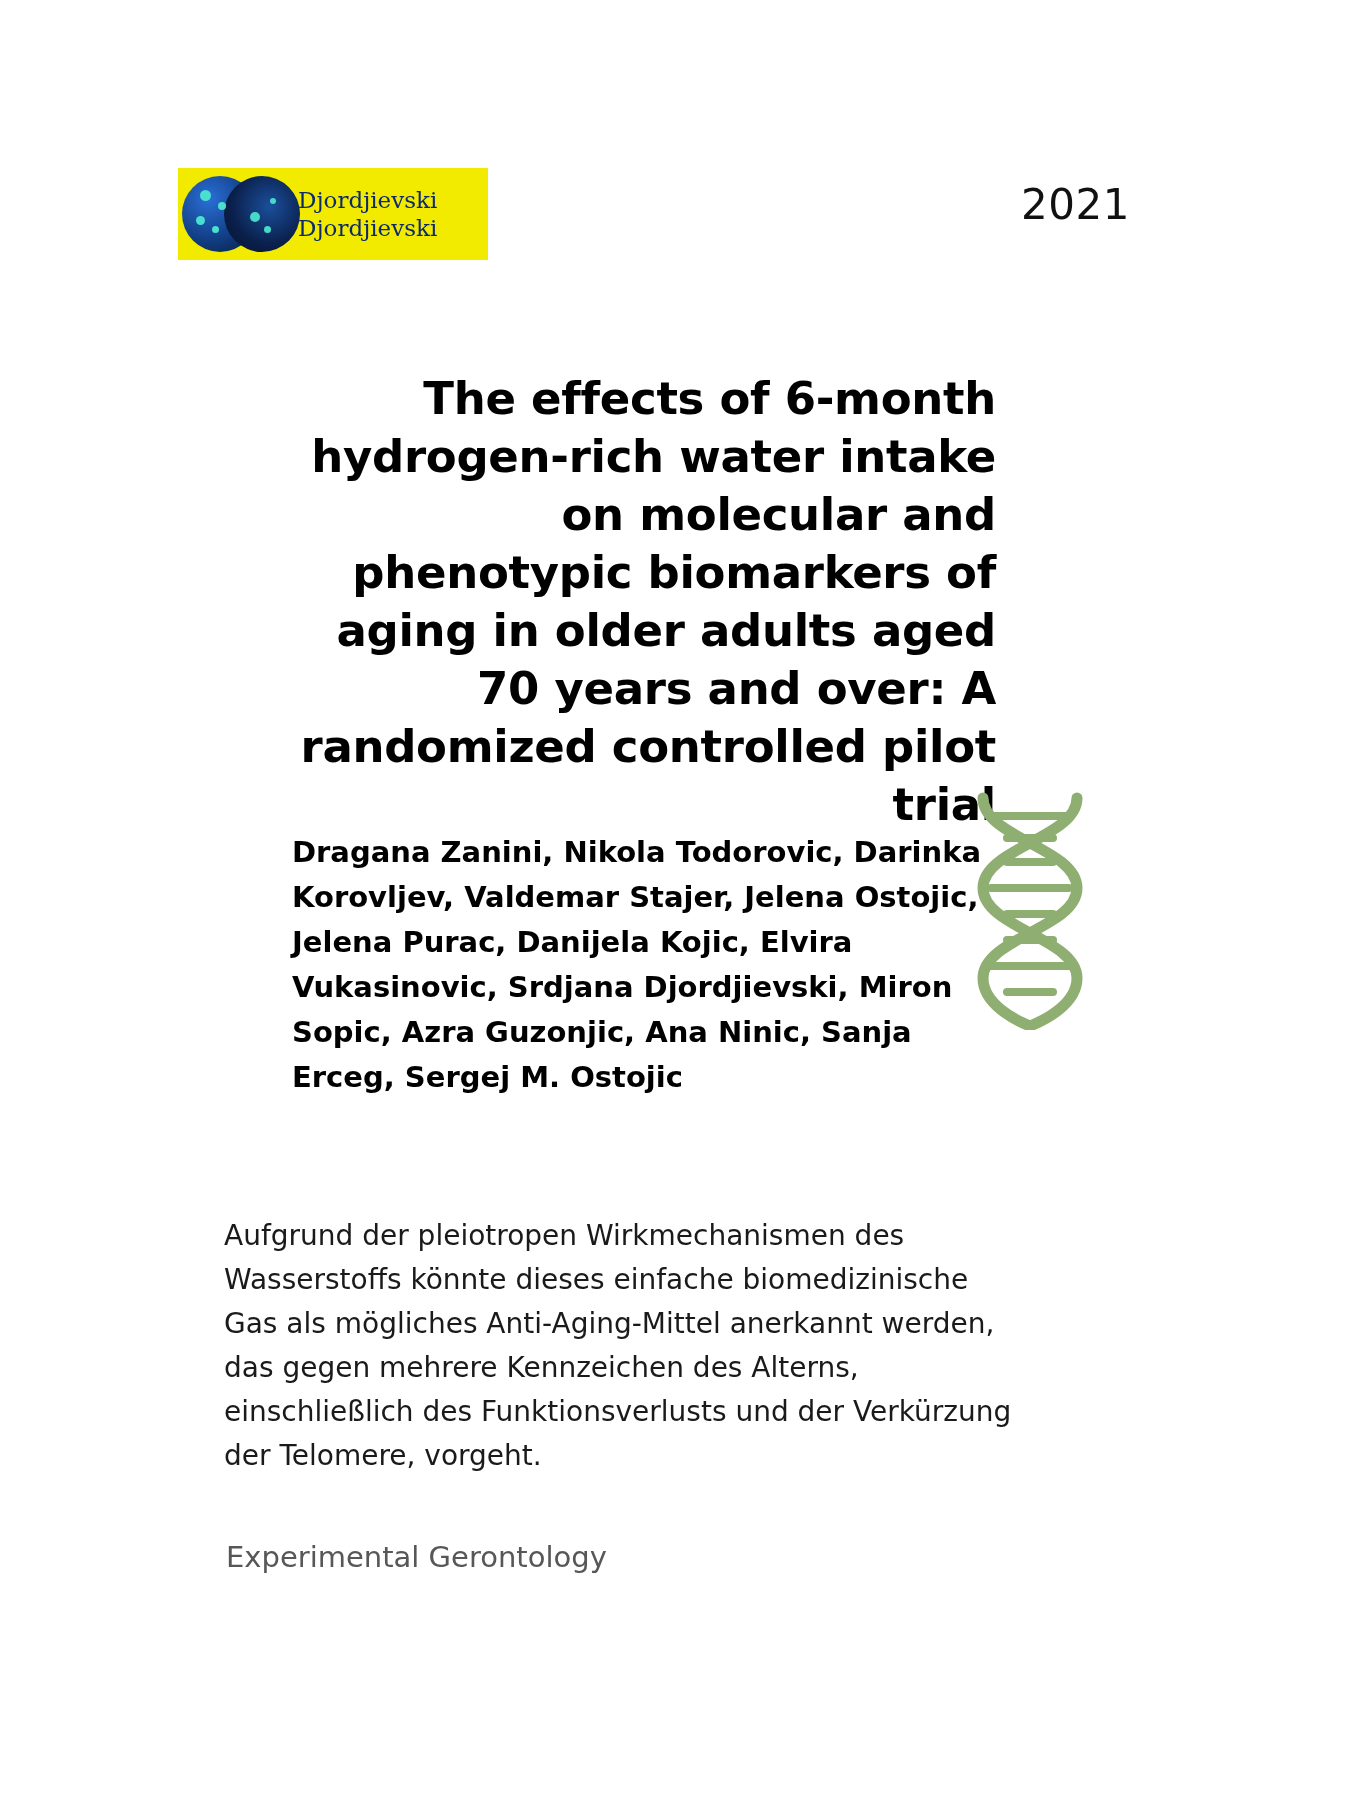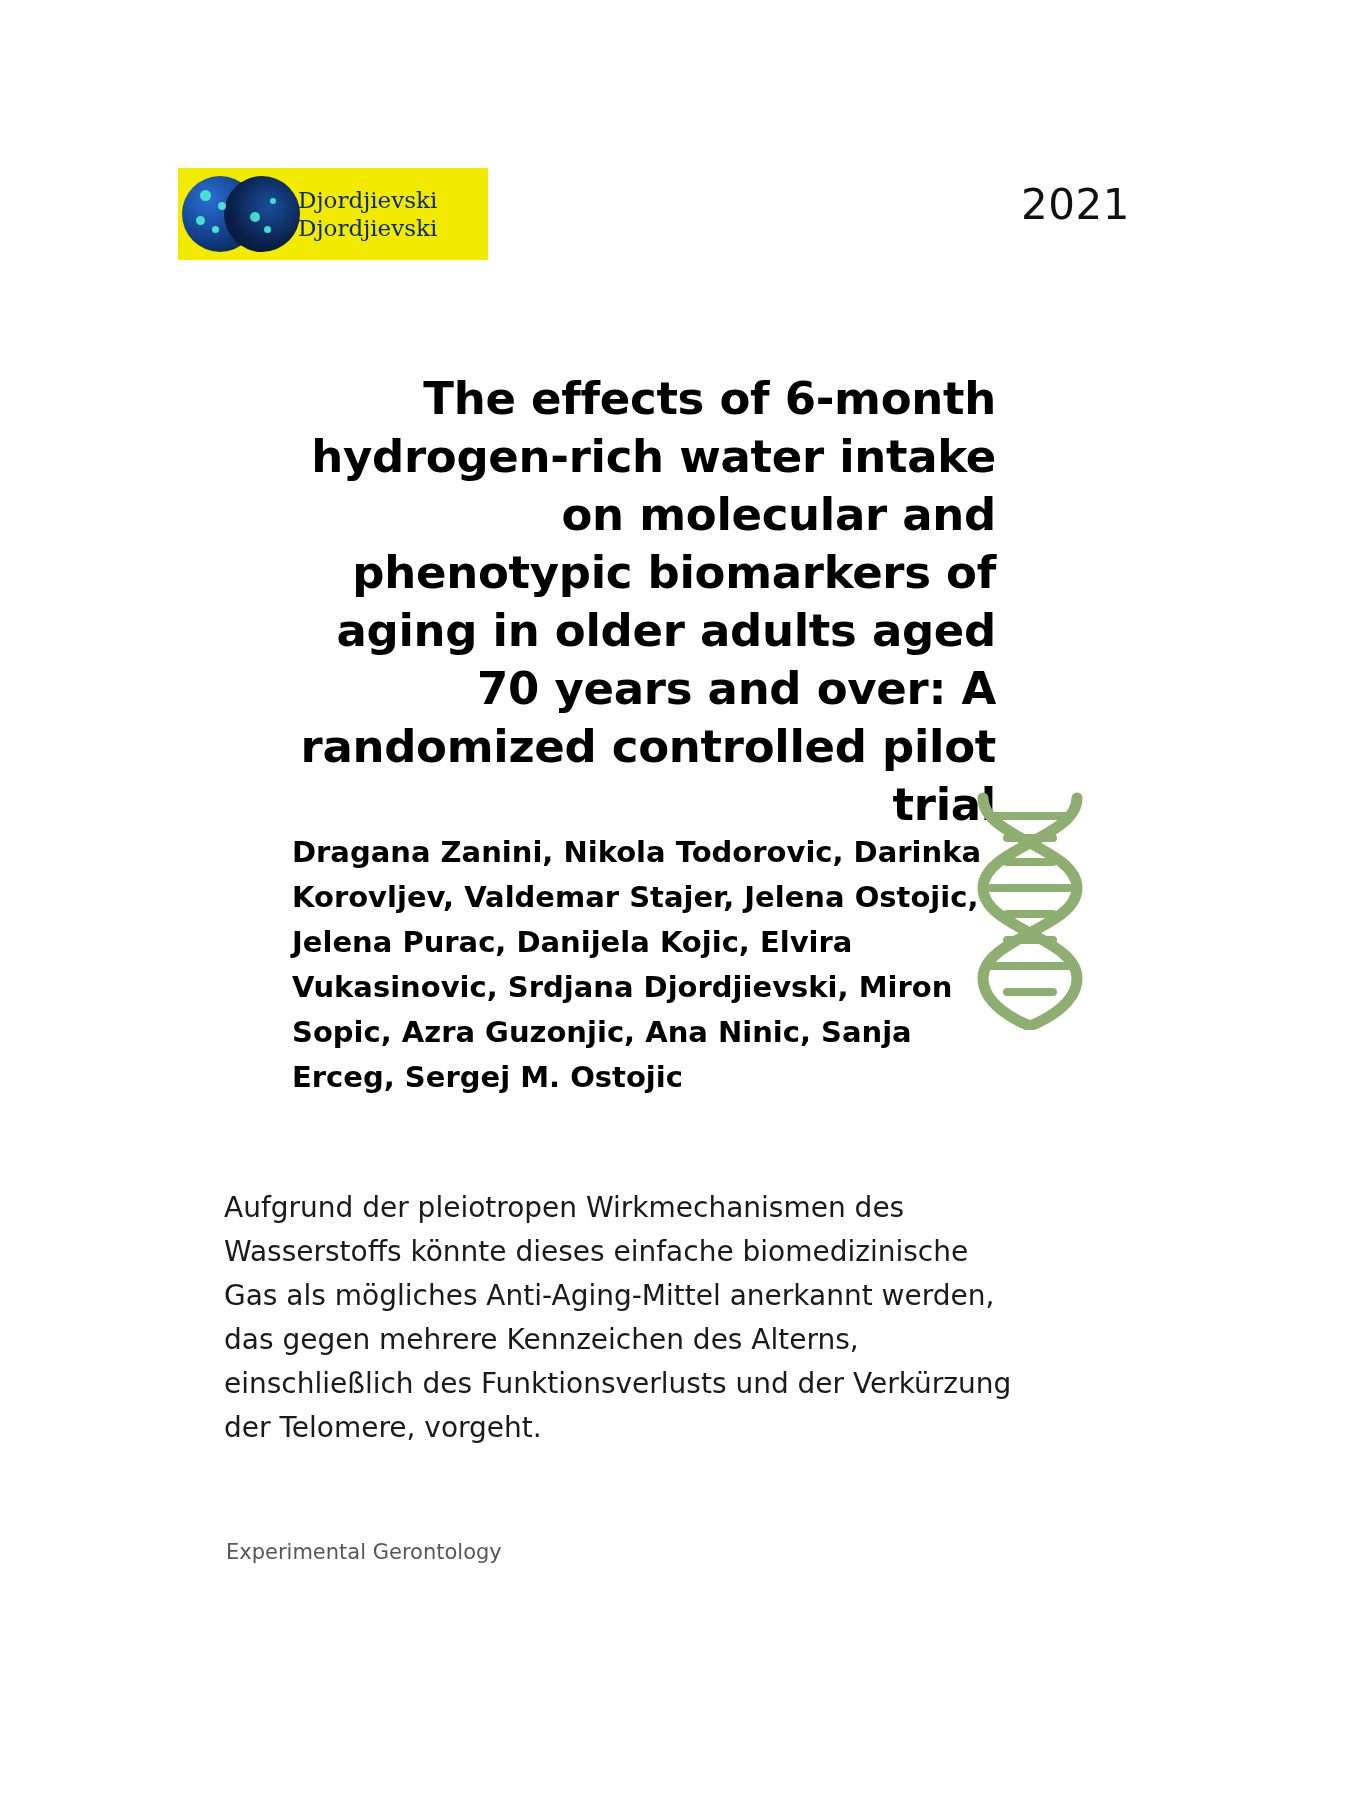--- a/index.html
+++ b/index.html
@@ -126,34 +126,34 @@
     left: 955px;
     top: 790px;
     width: 150px;
     height: 240px;
   }
 
   
   .abstract {
     position: absolute;
     left: 224px;
-    top: 1186px;
+    top: 1214px;
     width: 800px;
     font-size: 28px;
     line-height: 44px;
     color: #1a1a1a;
     font-weight: 400;
   }
 
   
   .source {
     position: absolute;
     left: 226px;
     top: 1540px;
-    font-size: 21px;
+    font-size: 29px;
     color: #575757;
   }
 </style>
 </head>
 <body>
 
 <div class="page">
 
   <div class="header">
 

